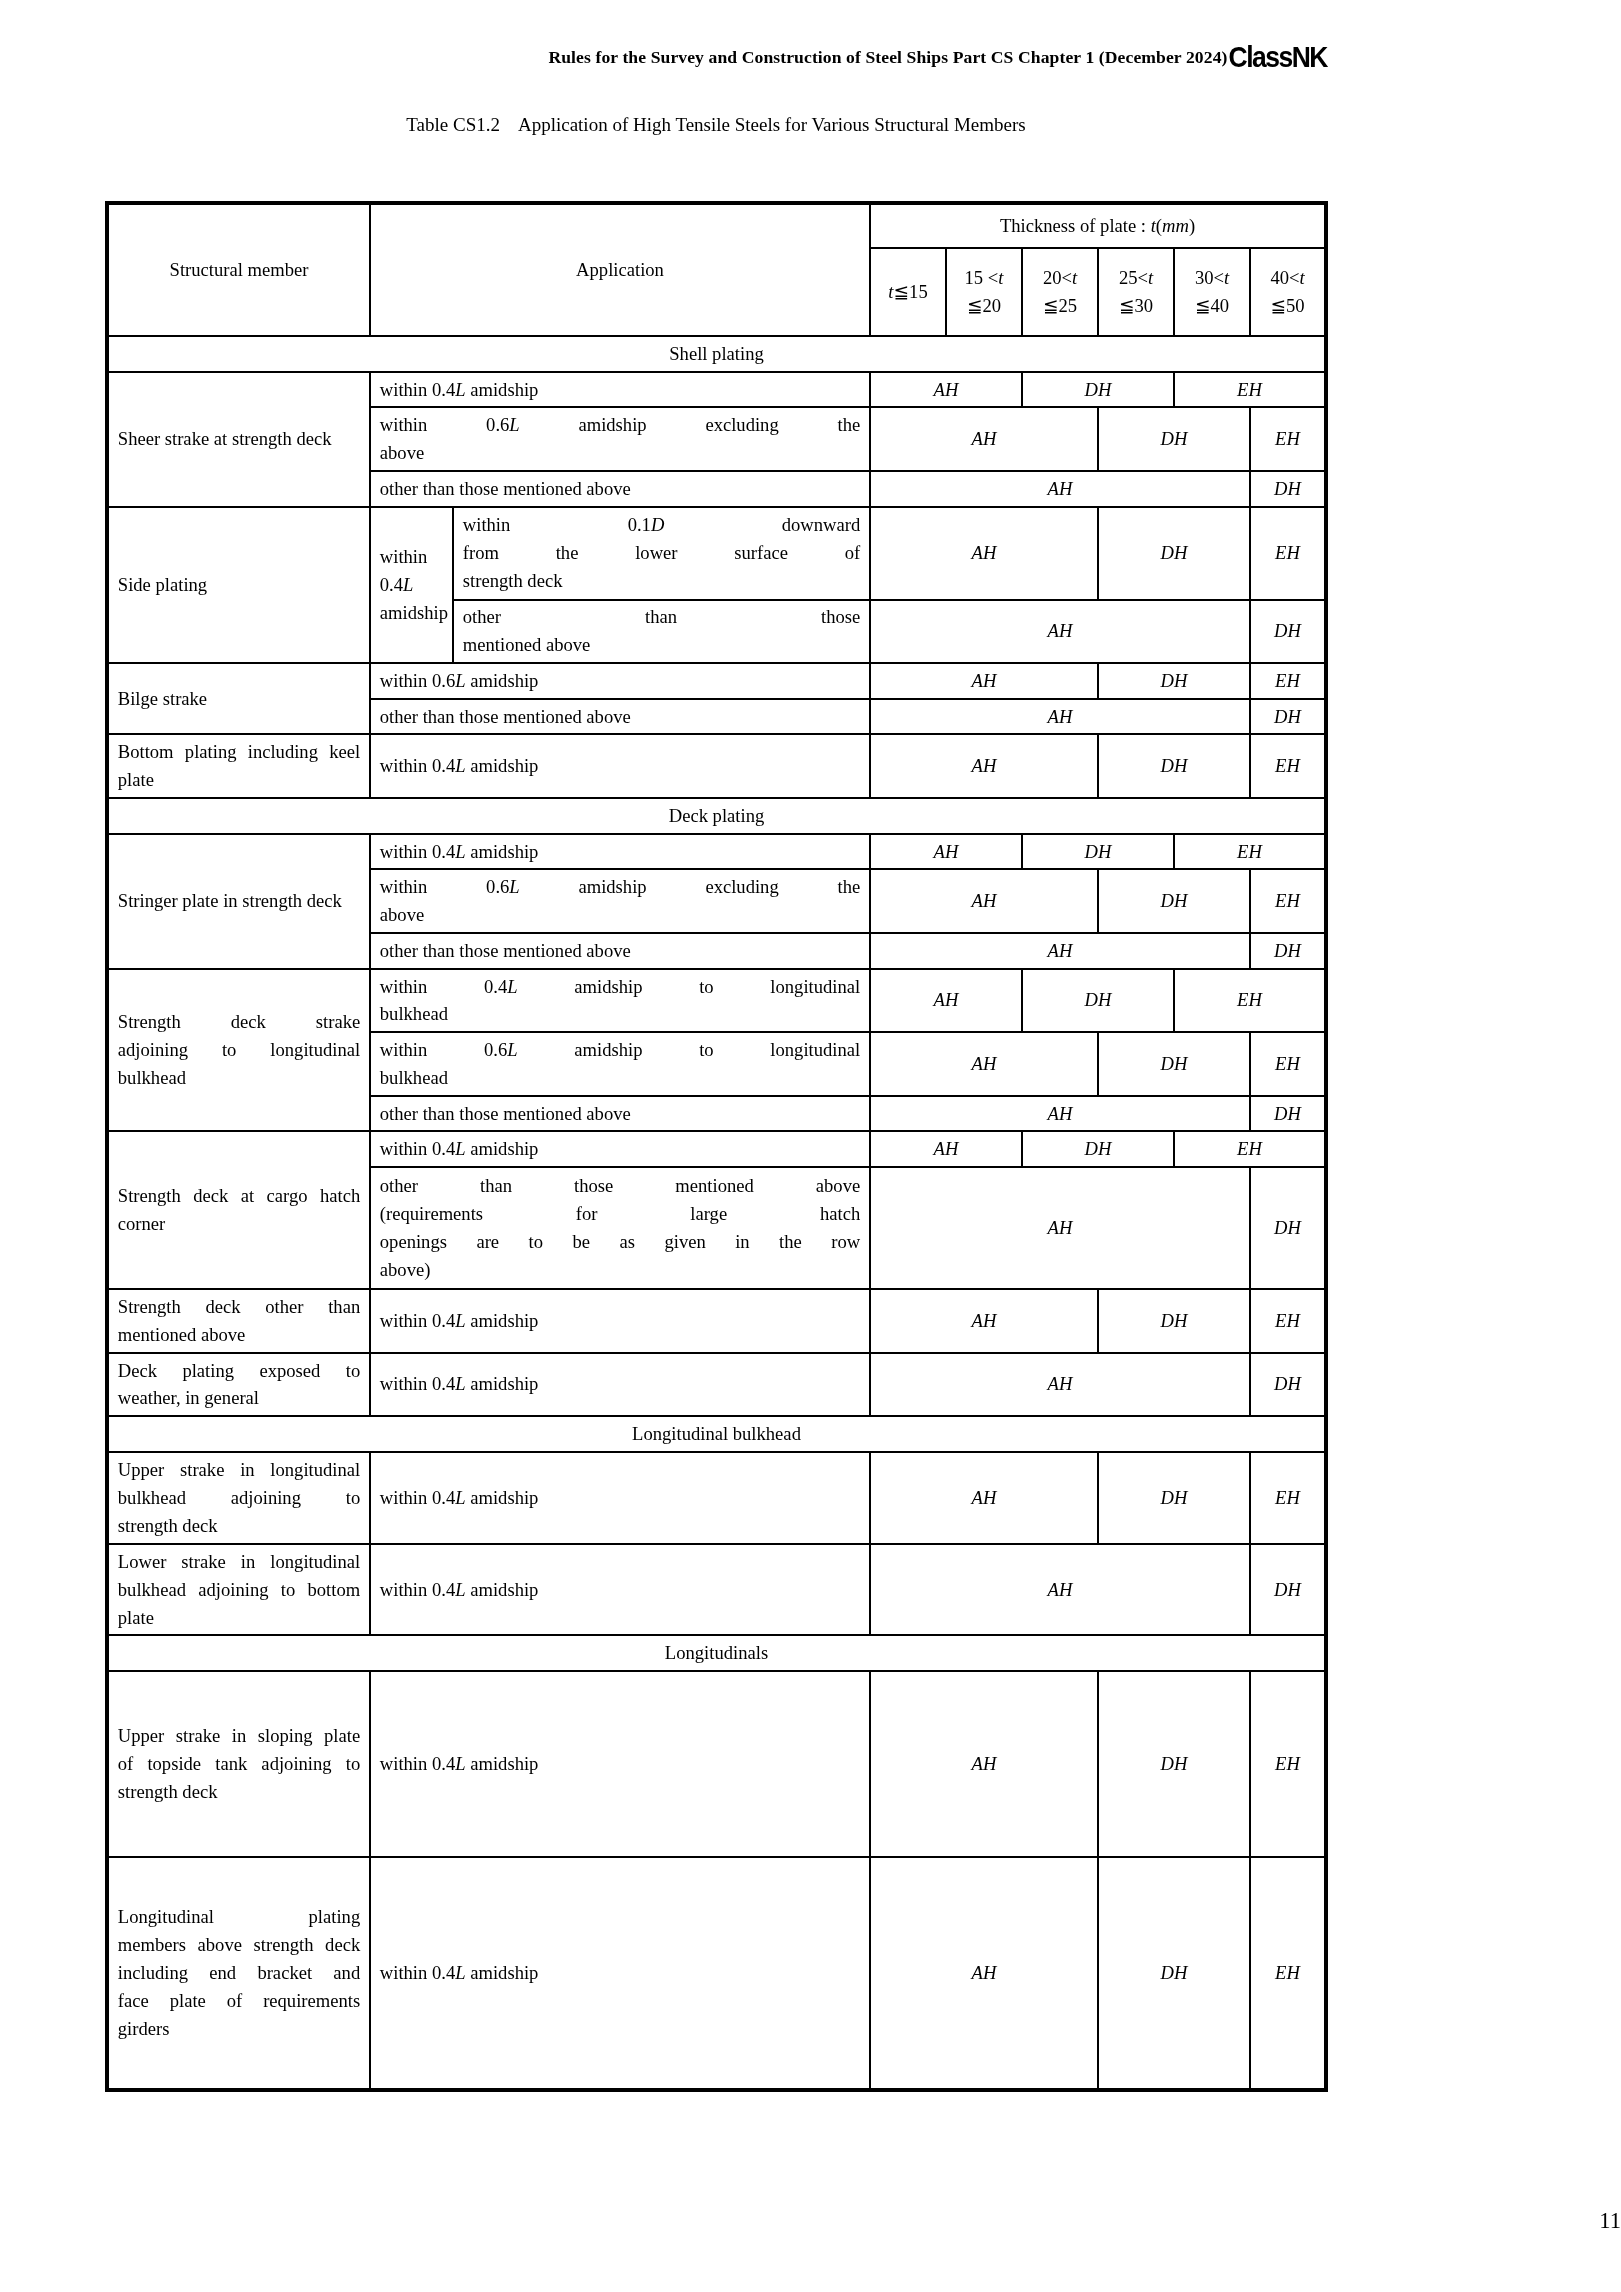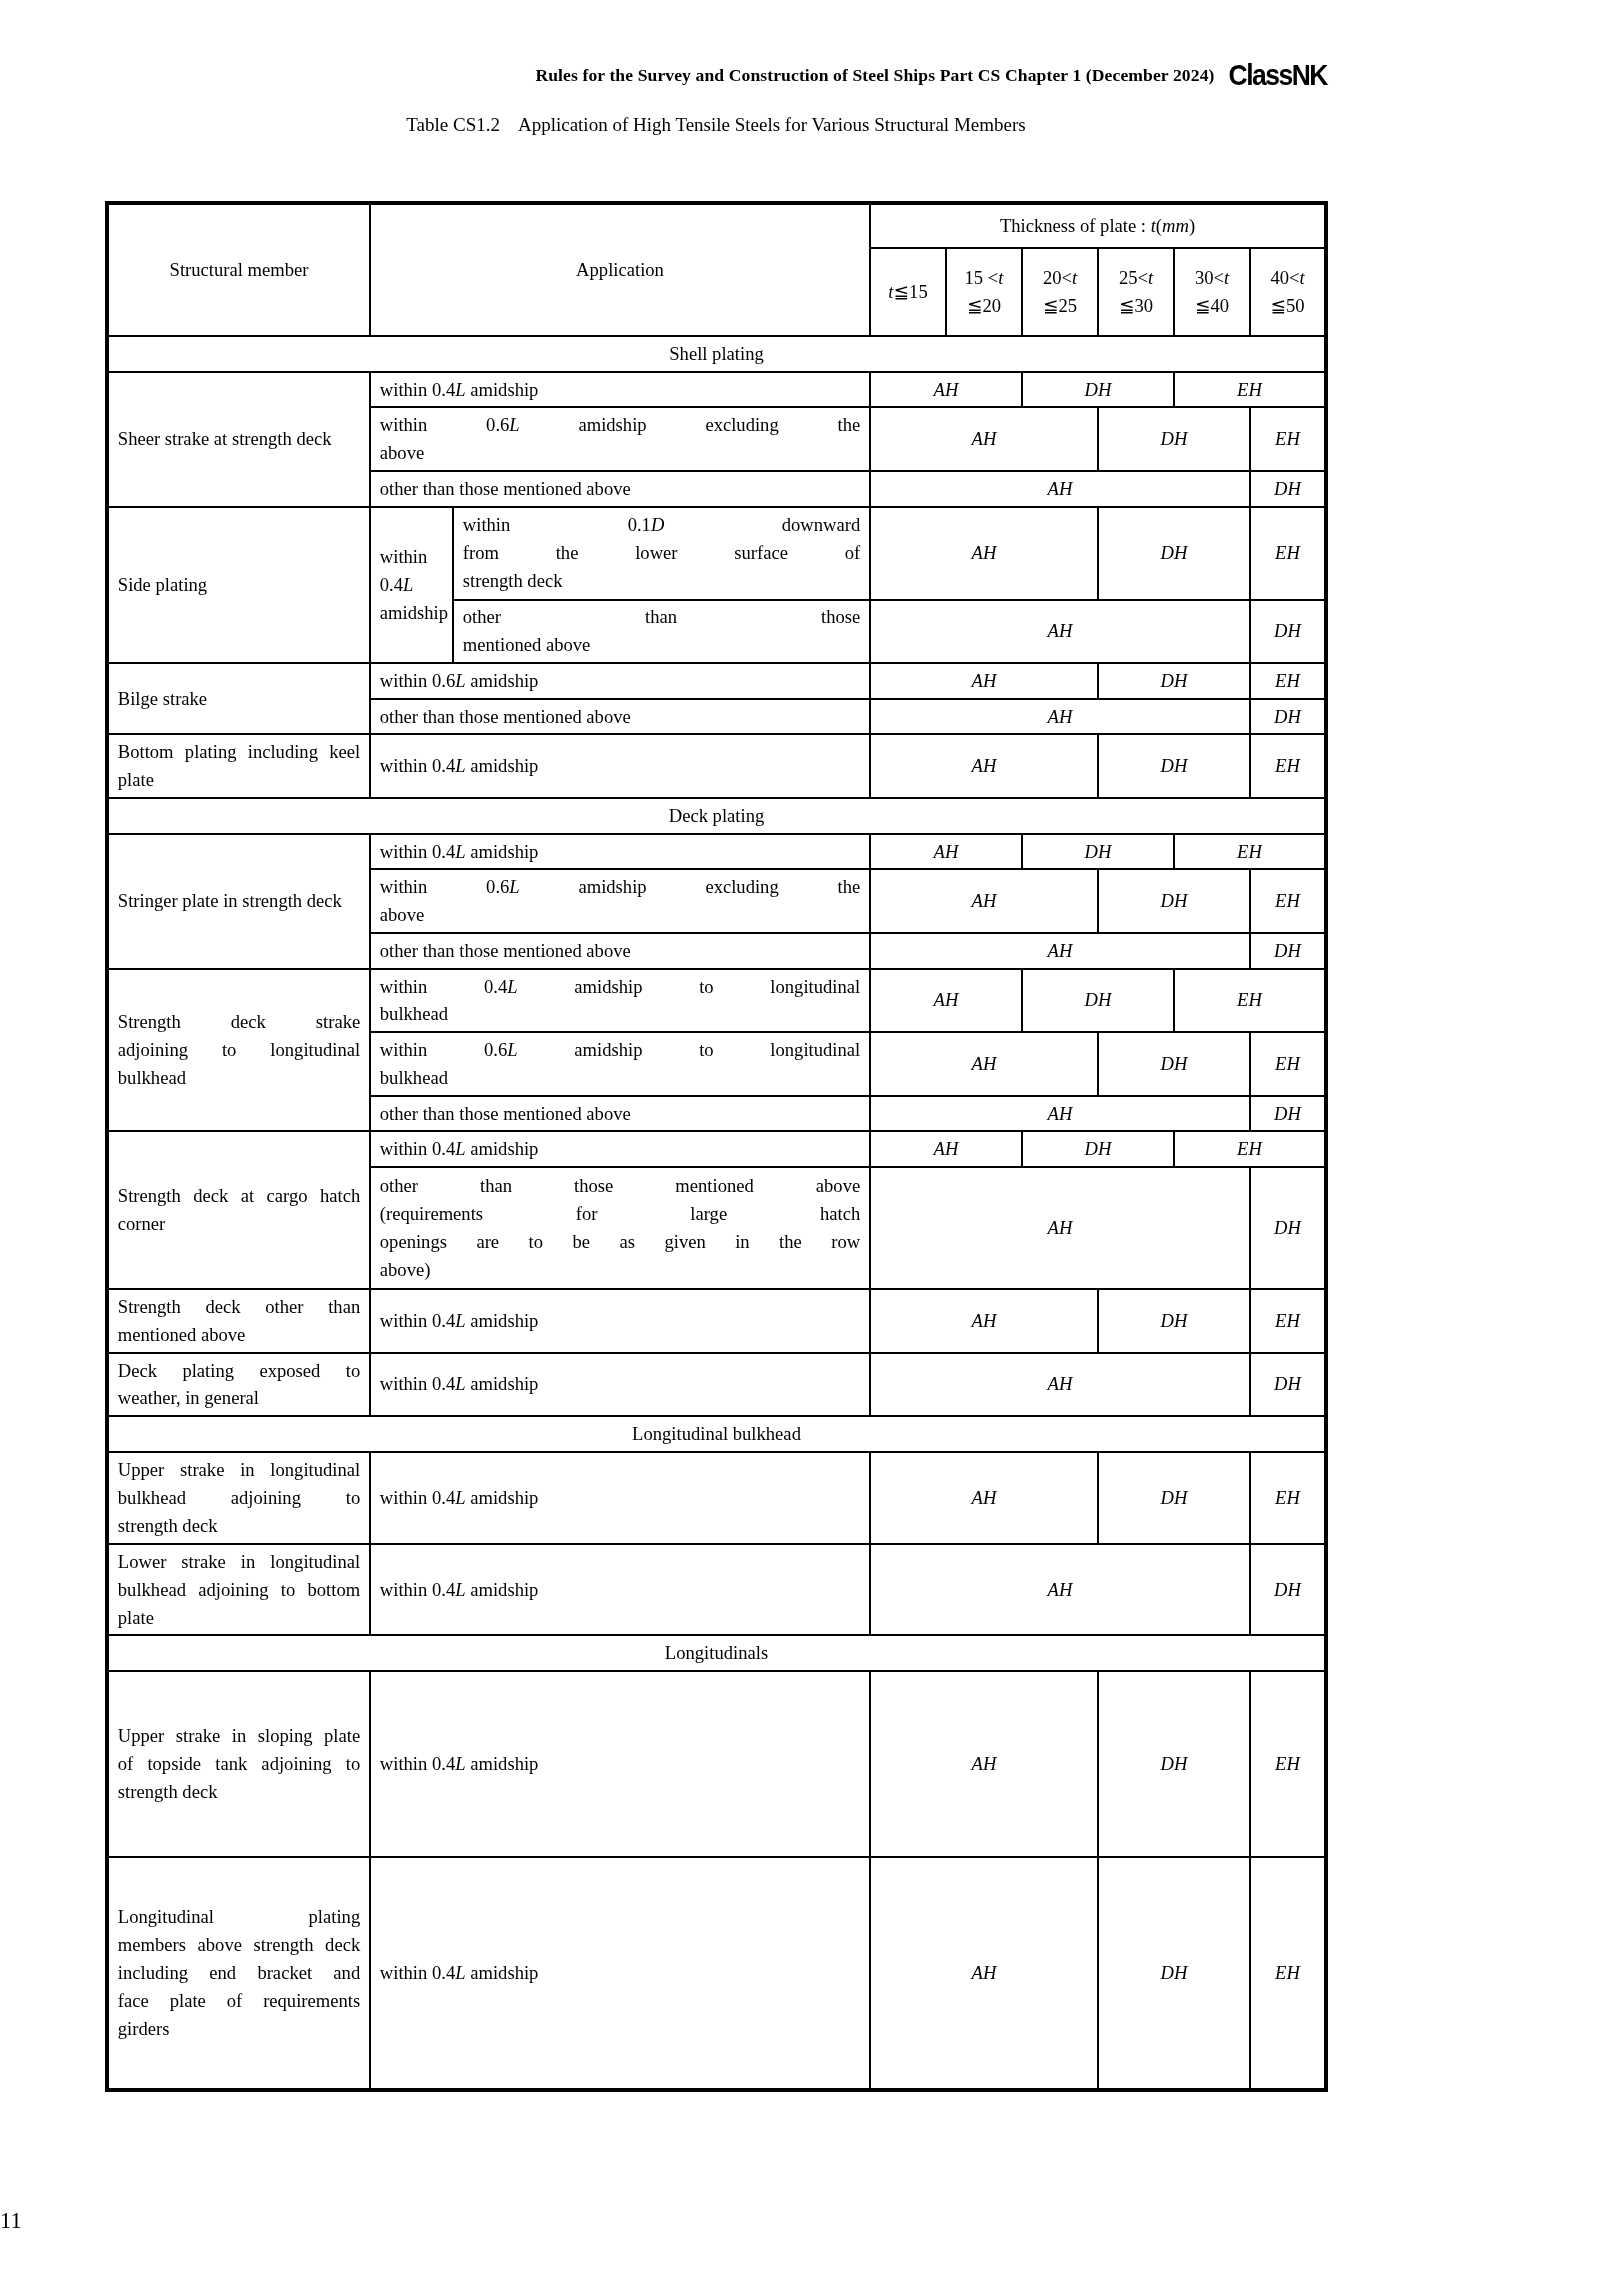--- a/index.html
+++ b/index.html
@@ -7,27 +7,27 @@
   .page {
     position: relative;
     width: 1621px;
     height: 2293px;
     background: #ffffff;
     color: #000;
     font-family: "Liberation Serif", "DejaVu Serif", "DejaVu Sans", serif;
   }
   .page-header {
     position: absolute;
-    top: 60px;
+    top: 42px;
     left: 105px;
     width: 1222px;
     display: flex;
     justify-content: flex-end;
     align-items: center;
-    gap: 14px;
+    gap: 1px;
   }
   .page-header .htext {
     font-size: 17.6px;
     font-weight: bold;
     letter-spacing: 0.1px;
     white-space: nowrap;
   }
   .logo {
     font-family: "Liberation Sans", "DejaVu Sans", sans-serif;
     font-size: 26.5px;
@@ -81,21 +81,21 @@
     font-size: 21.6px;
     padding: 2px;
     font-family: Liberation Serif, serif;
   }
   .stretch { text-align: justify; text-align-last: justify; }
   .page-number {
     position: absolute;
     top: 2208px;
     left: 0;
     width: 1621px;
-    text-align: left;
+    text-align: right;
     font-size: 22.5px;
   }
 </style>
 </head>
 <body>
 
 <div class="page">
 
   <div class="page-header">
     <span class="htext">Rules for the Survey and Construction of Steel Ships Part CS Chapter 1 (December 2024)</span>

